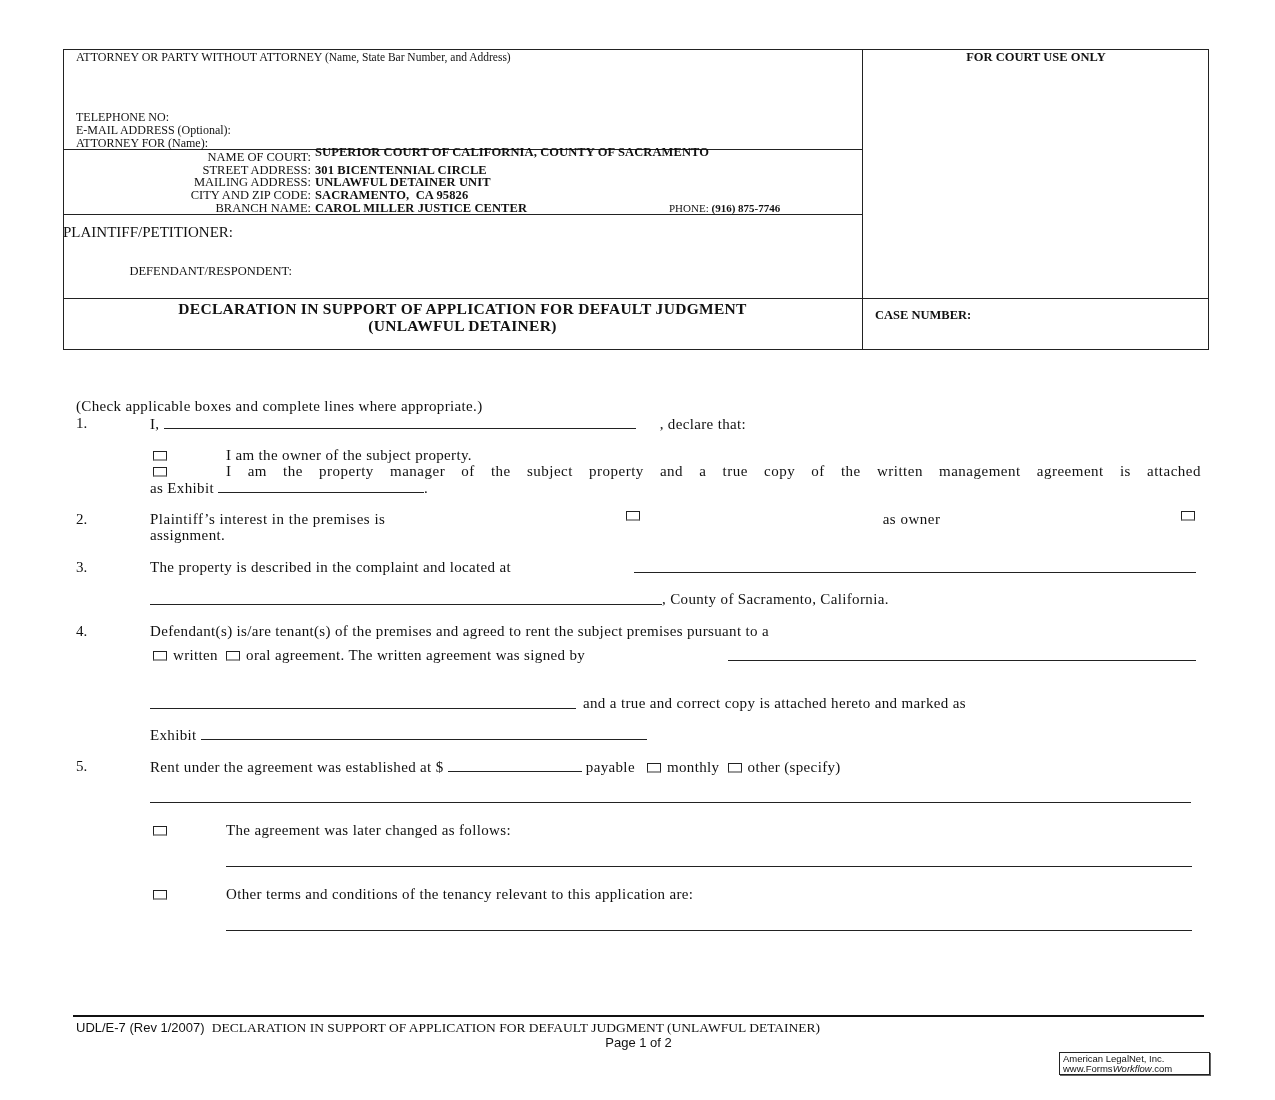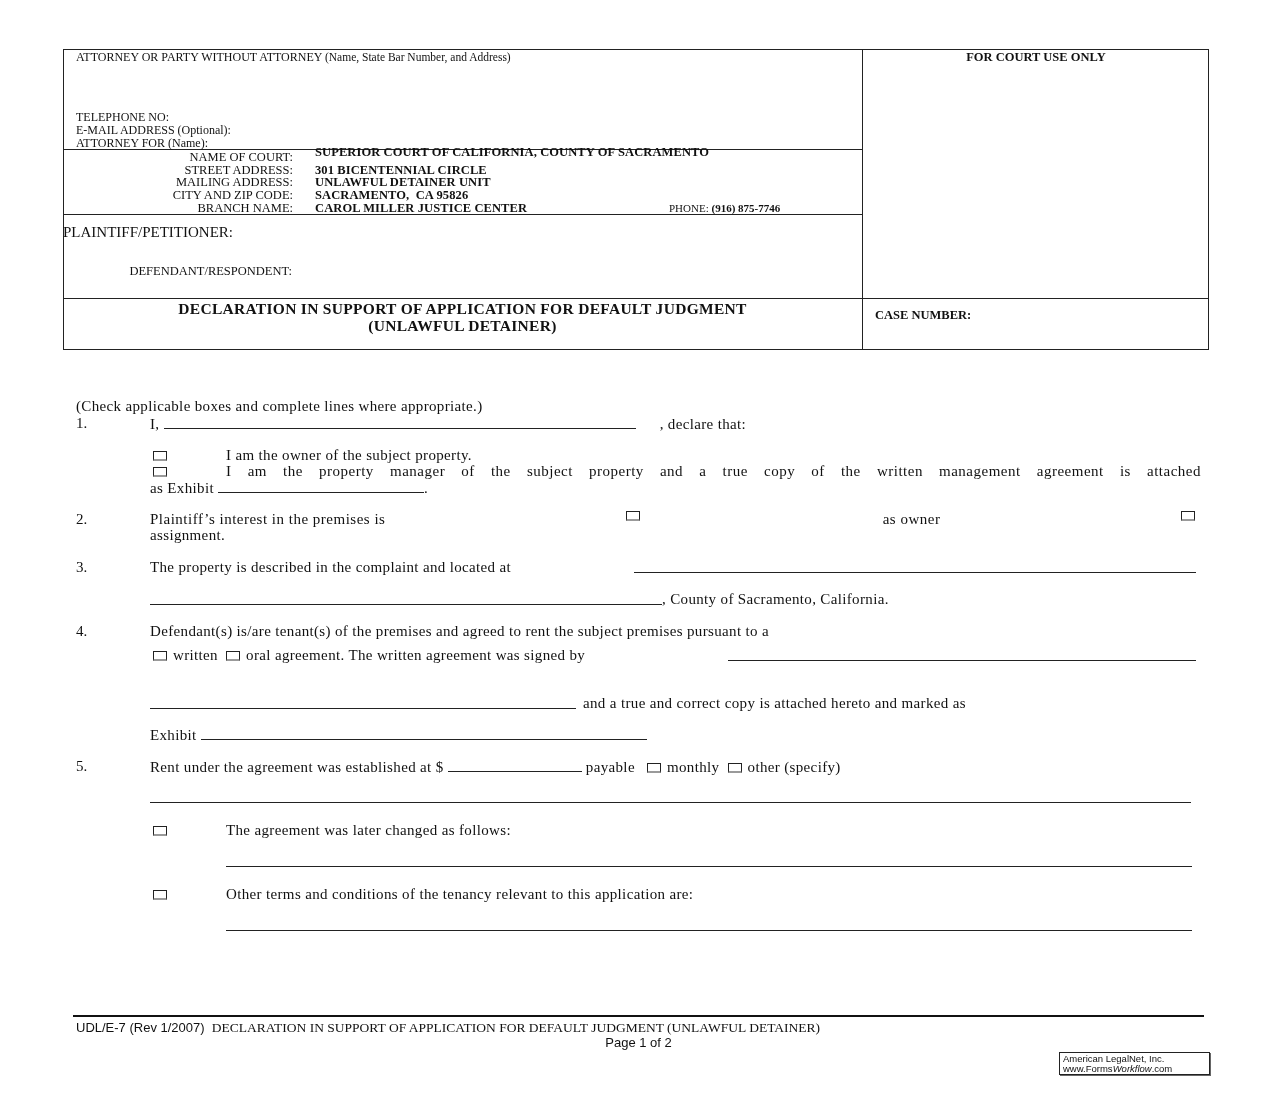--- a/index.html
+++ b/index.html
@@ -7,21 +7,21 @@
          font-family: "Liberation Serif", "DejaVu Serif", serif; color: #111; }
   .abs { position: absolute; }
   .caption { position: absolute; font-family: "Liberation Serif", serif; font-size: 12px; line-height: 13px; white-space: nowrap; }
   .bold { font-weight: bold; }
 
   
   #header-box { position: absolute; left: 63px; top: 49px; width: 1146px; height: 301px; border: 1px solid #222; box-sizing: border-box; }
   .hline { position: absolute; height: 0; border-top: 1px solid #222; }
   .vline { position: absolute; width: 0; border-left: 1px solid #222; }
 
-  .court-label { position: absolute; width: 230px; text-align: right; font-size: 12.5px; line-height: 13px; white-space: nowrap; }
+  .court-label { position: absolute; width: 230px; text-align: right; font-size: 12.5px; line-height: 13px; white-space: nowrap; padding-left: 18px; }
   .court-value { position: absolute; font-weight: bold; font-size: 12.5px; line-height: 13px; white-space: nowrap; letter-spacing: 0.1px; }
 
   .title { position: absolute; left: 64px; width: 797px; text-align: center; font-weight: bold; font-size: 15.5px; line-height: 17px; letter-spacing: 0.3px; }
 
   
   .line { position: absolute; font-size: 15px; line-height: 17px; white-space: nowrap; letter-spacing: 0.35px; }
   .num { position: absolute; left: 76px; font-size: 15px; line-height: 17px; }
   .blank { display: inline-block; border-bottom: 1px solid #222; height: 13px; vertical-align: baseline; }
 
   .cb { display: inline-block; width: 12px; height: 7px; border: 1px solid #222; border-bottom: 2px solid #9a9a9a;

